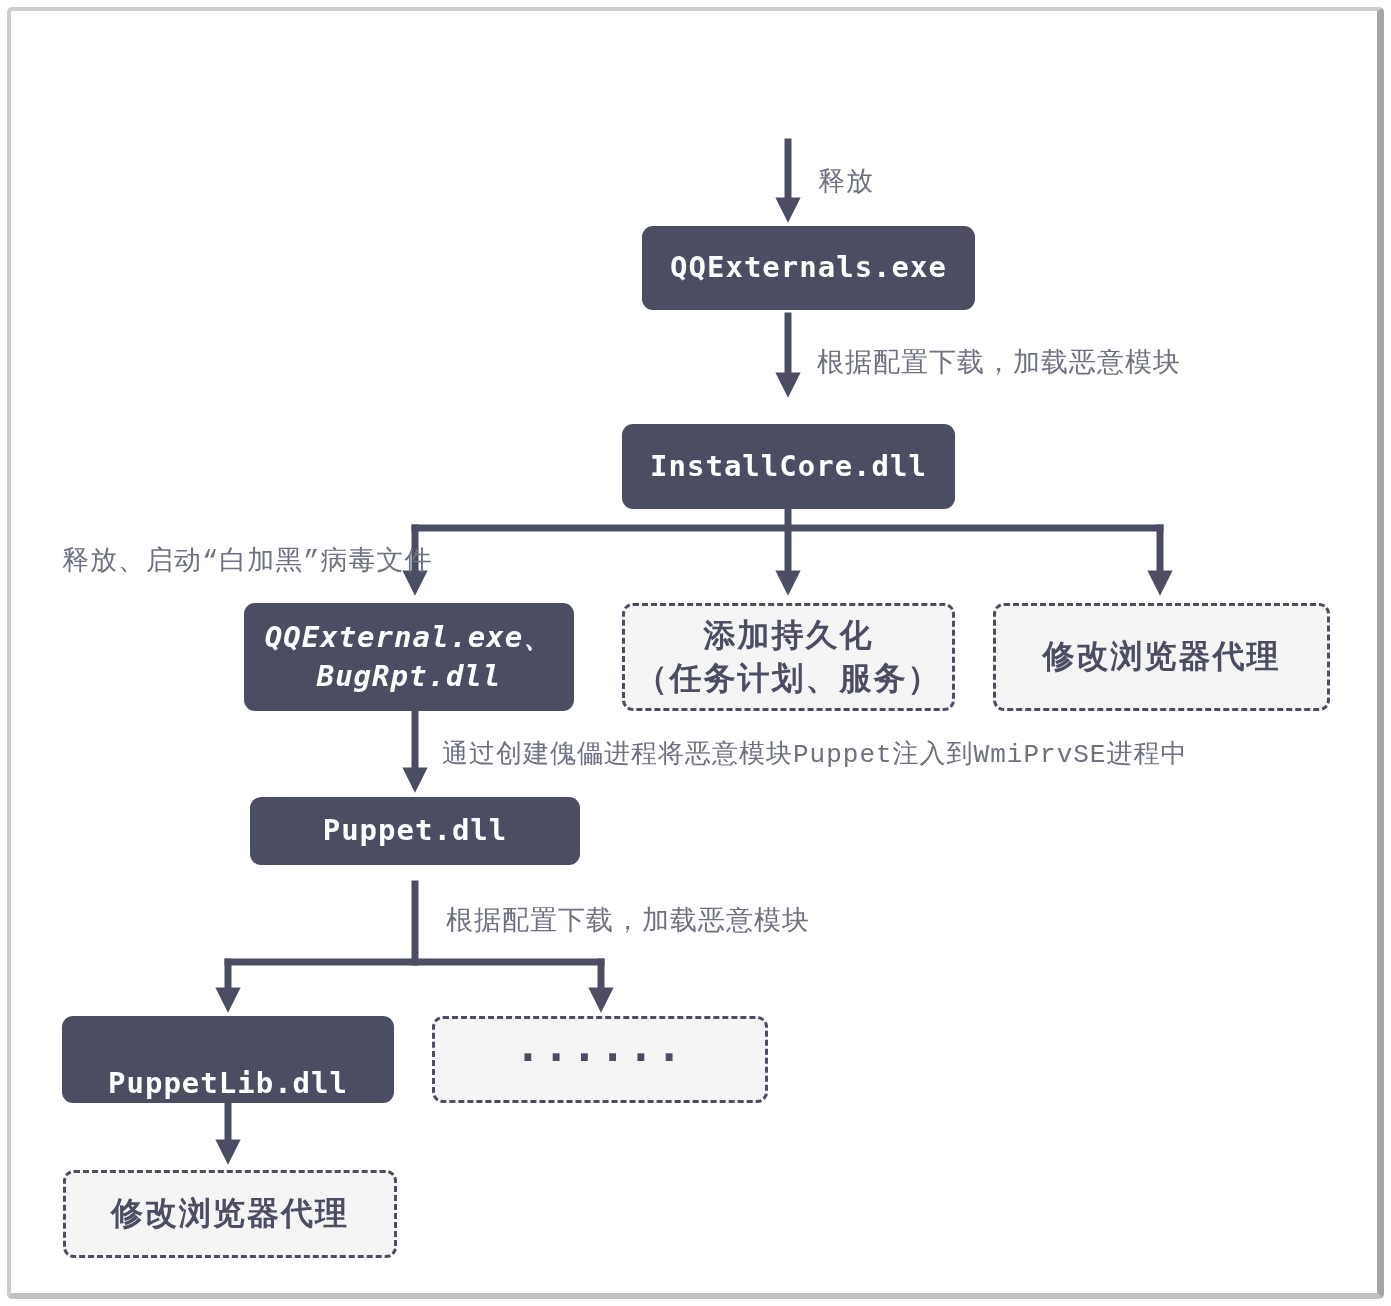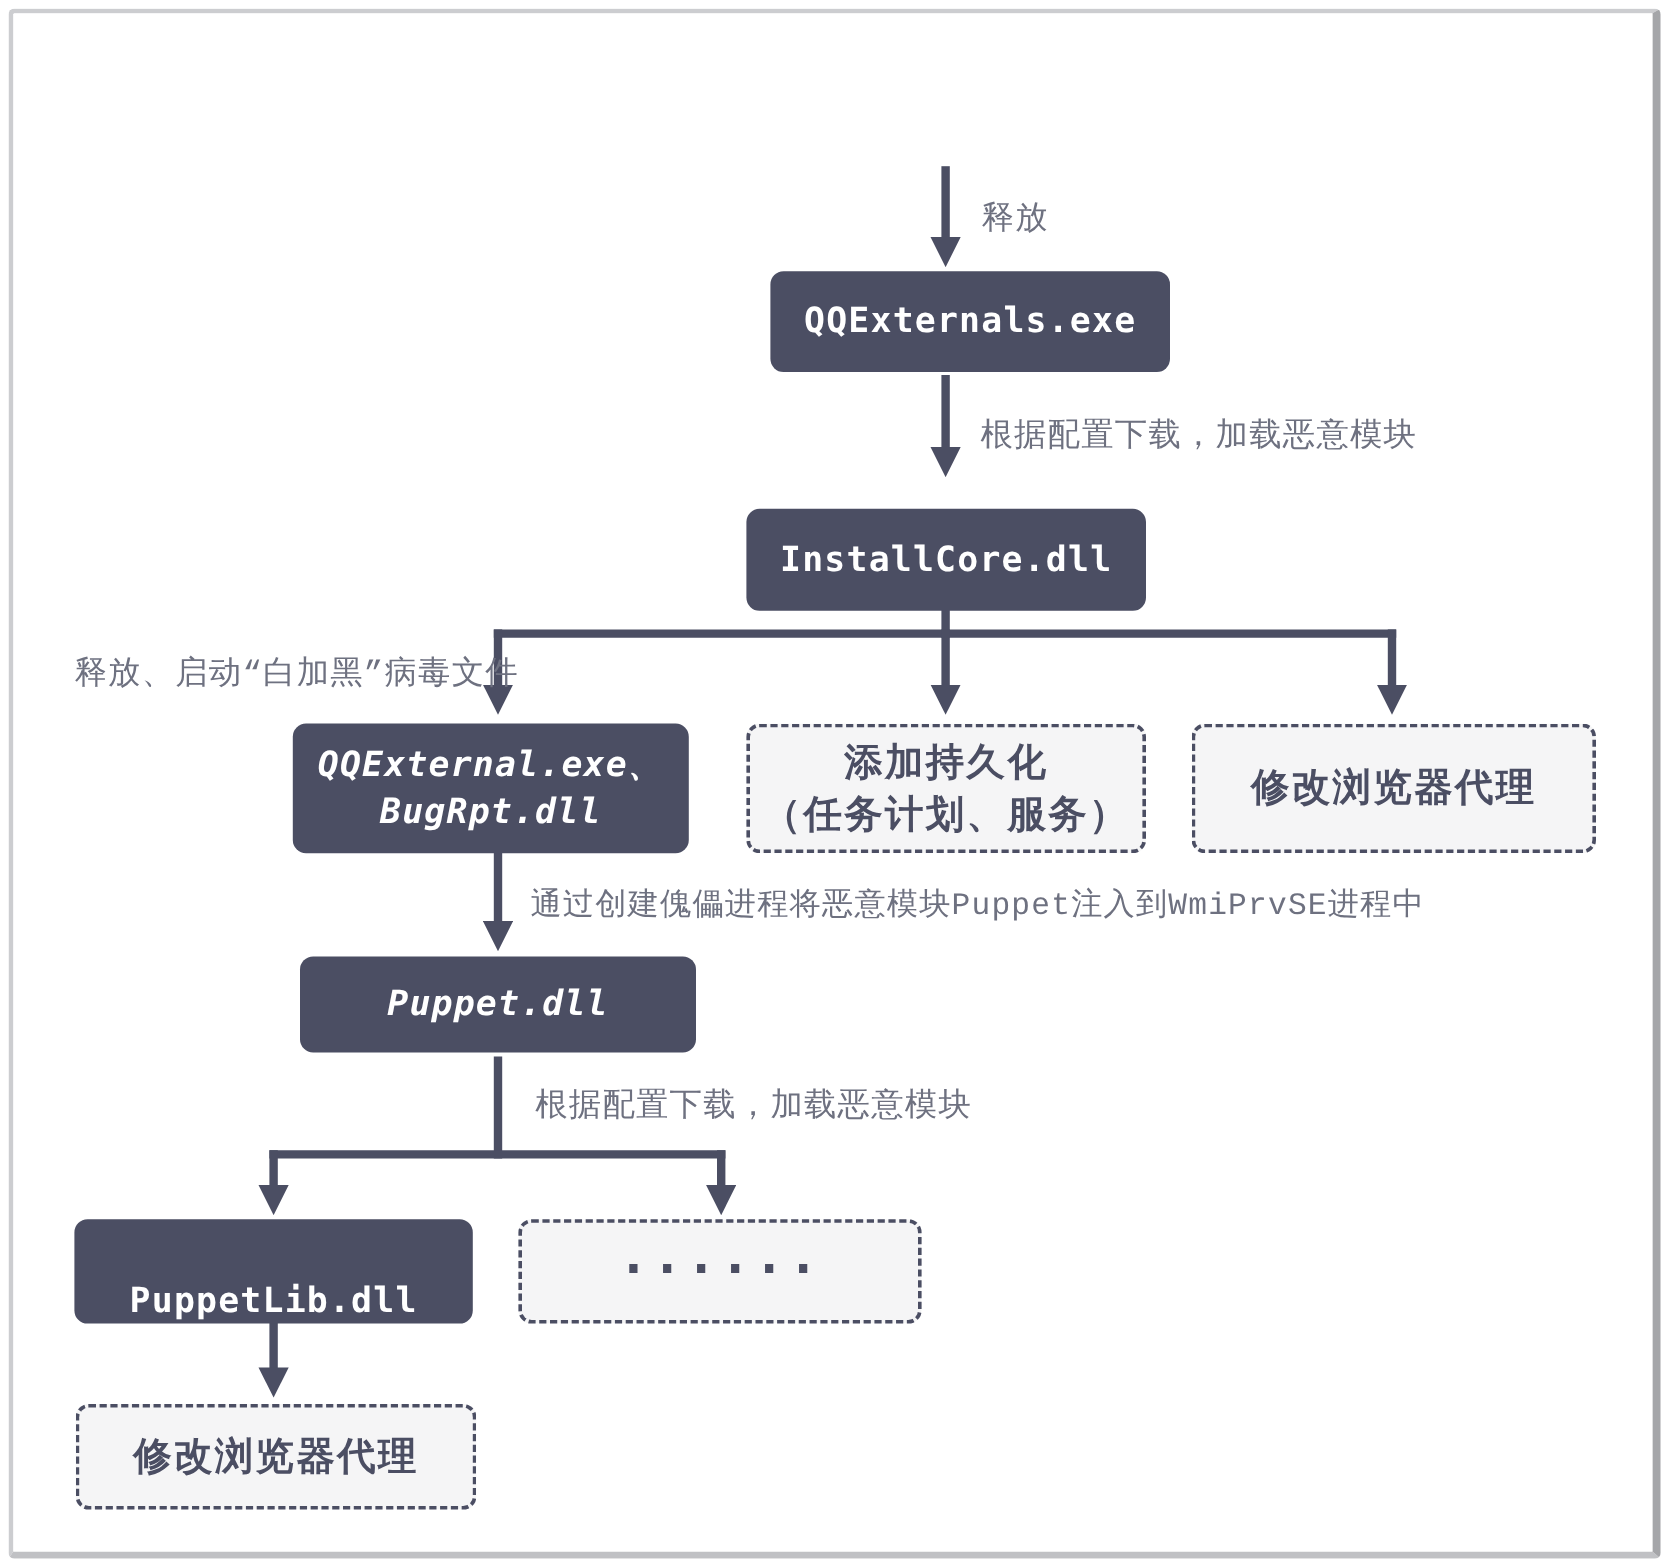--- a/index.html
+++ b/index.html
@@ -103,21 +103,21 @@
 
   <div class="node dashed" style="left:622px;top:603px;width:333px;height:108px;">
     <span class="cjk">添加持久化</span>
     <span class="cjk">（任务计划、服务）</span>
   </div>
 
   <div class="node dashed" style="left:993px;top:603px;width:337px;height:108px;">
     <span class="cjk">修改浏览器代理</span>
   </div>
 
-  <div class="node dark" style="left:250px;top:797px;width:330px;height:80px;font-style:italic;">
+  <div class="node dark" style="left:250px;top:797px;width:330px;height:68px;">
     <span class="mono">Puppet.dll</span>
   </div>
 
   <div class="node dark" style="left:62px;top:1016px;width:332px;height:87px;justify-content:flex-end;">
     <span class="mono">PuppetLib.dll</span>
   </div>
 
   <div class="node dashed" style="left:432px;top:1016px;width:336px;height:87px;">
     <span class="dots">......</span>
   </div>

